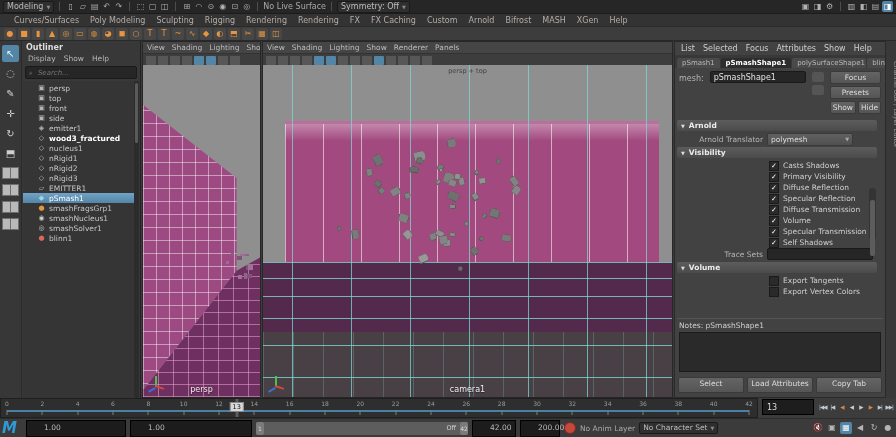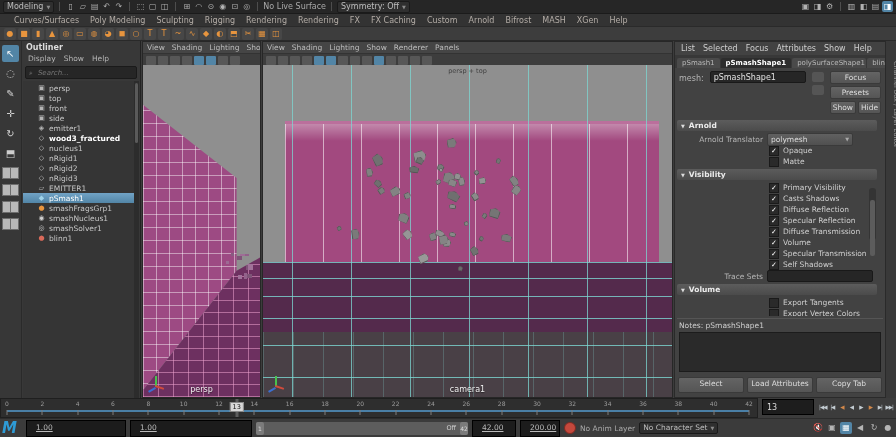--- a/index.html
+++ b/index.html
@@ -150,22 +150,22 @@
   .curline{position:absolute;top:0;bottom:0;width:3px;background:rgba(150,150,150,.45);transform:translateX(-50%);z-index:2;}
   .timefield{position:absolute;top:399px;left:762px;width:52px;height:16px;background:#1d1d1d;border:1px solid #000;
              color:#ddd;font-size:8px;line-height:16px;padding-left:4px;box-sizing:border-box;}
   .playctrls{position:absolute;top:399px;left:818px;right:2px;height:16px;display:flex;align-items:center;}
   .pbtn{flex:1;text-align:center;font-size:5.5px;color:#c3ccd2;letter-spacing:-1px;}
   .pbtn.key{color:#d2884a;}
   
   .rangerow{position:absolute;top:418px;left:0;right:0;height:19px;background:#3b3b3b;display:flex;align-items:center;
             gap:4px;font-size:7.5px;padding:0 2px;box-sizing:border-box;border-top:1px solid #2c2c2c;}
   .mlogo{width:20px;font-size:15px;font-weight:bold;font-style:italic;color:#2e9bd6;line-height:19px;}
-  .rfld{height:17px;background:#1c1c1c;border:1px solid #000;color:#b9b9b9;line-height:13px;padding:0 9px;
-        box-sizing:border-box;text-decoration:underline;}
+  .rfld{height:17px;background:#1c1c1c;border:1px solid #000;color:#b9b9b9;line-height:13px;padding:0 17px;
+        box-sizing:border-box;}
   .rangebar{width:212px;height:13px;background:#5d5d5d;border-radius:2px;position:relative;display:flex;
             align-items:center;}
   .rhandle{width:8px;height:13px;background:#7b7b7b;border-radius:2px;font-size:6px;color:#ddd;text-align:center;
            line-height:13px;}
   .rhandle.right{margin-left:auto;}
   .cachelbl{position:absolute;right:12px;font-size:6.5px;color:#cfcfcf;}
   .keyicon{width:10px;height:10px;border-radius:50%;background:#c4483c;border:1px solid #7e2a22;}
   .ricon{width:12px;height:12px;line-height:12px;text-align:center;font-size:8px;color:#b5b5b5;}
   .ricon.hl{background:#5285a6;color:#fff;border-radius:2px;}
 </style>
@@ -552,45 +552,34 @@
           <span class="tri">▼</span>
           <span>Arnold</span>
         </div>
         <div class="aerow">
           <span class="rl">Arnold Translator</span>
           <span class="ddl">
             <span>polymesh</span>
             <span class="arr">▼</span>
           </span>
         </div>
-        <div>
-
-        <div class="chk checked">
-            <span class="cbox"></span>
-            <span>Opaque</span>
-          </div>
-            <div class="chk">
-            <span class="cbox"></span>
-            <span>Matte</span>
-          </div>
-          </div>
 
         <div class="sechead">
           <span class="tri">▼</span>
           <span>Visibility</span>
         </div>
         <div>
 
         <div class="chk checked">
             <span class="cbox"></span>
+            <span>Casts Shadows</span>
+          </div>
+            <div class="chk checked">
+            <span class="cbox"></span>
             <span>Primary Visibility</span>
-          </div>
-            <div class="chk checked">
-            <span class="cbox"></span>
-            <span>Casts Shadows</span>
           </div>
             <div class="chk checked">
             <span class="cbox"></span>
             <span>Diffuse Reflection</span>
           </div>
             <div class="chk checked">
             <span class="cbox"></span>
             <span>Specular Reflection</span>
           </div>
             <div class="chk checked">

